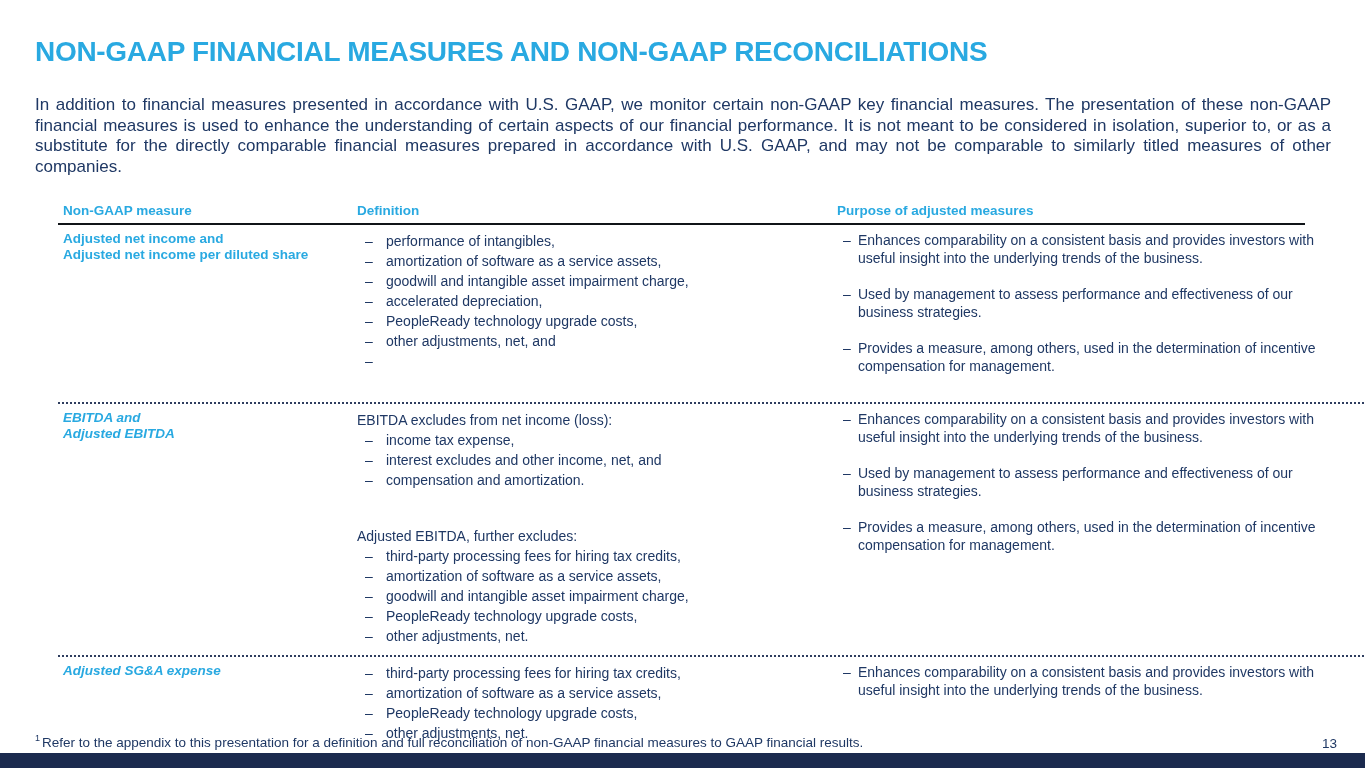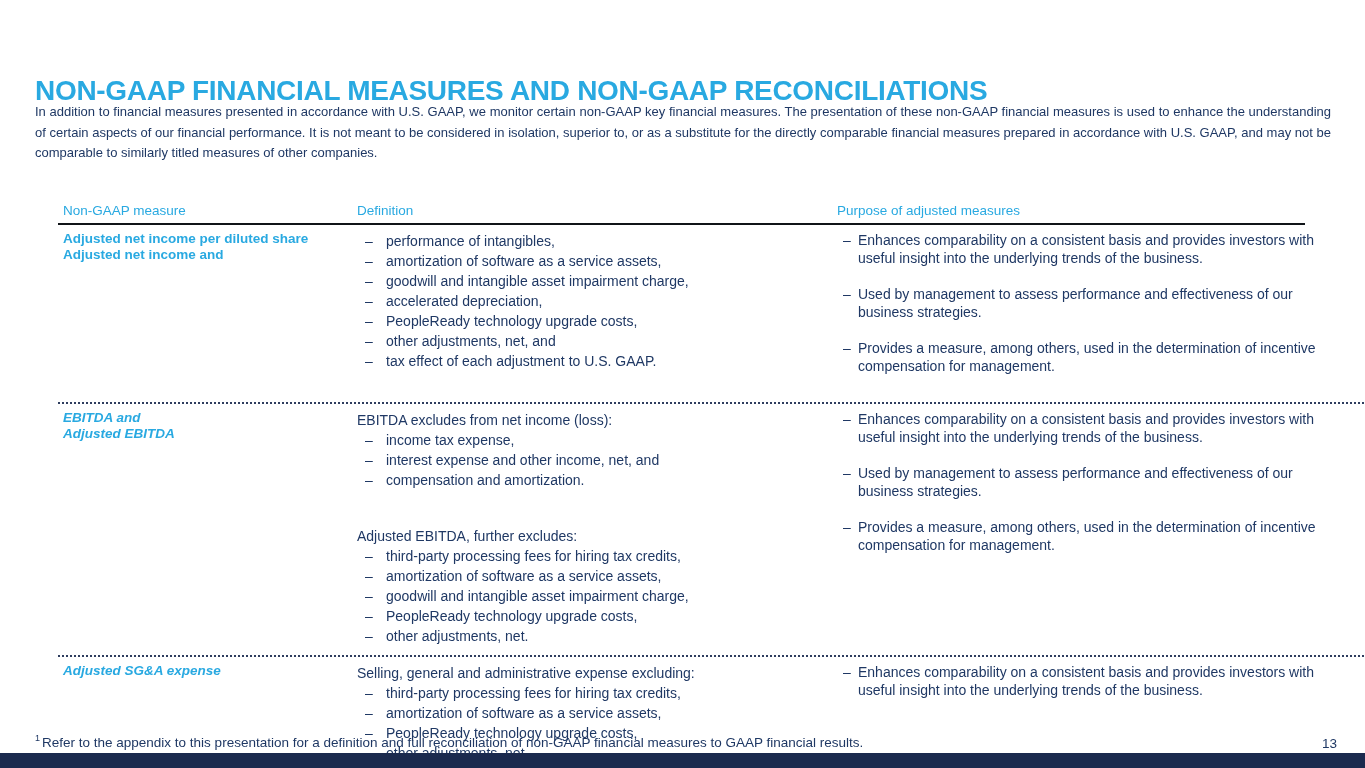--- a/index.html
+++ b/index.html
@@ -13,44 +13,43 @@
   }
   .title {
     position: absolute;
     left: 35px;
     top: 36px;
     font-size: 28px;
     font-weight: bold;
     letter-spacing: -0.3px;
     color: var(--accent);
     white-space: nowrap;
-    margin-top: 39px;
   }
   .intro {
     position: absolute;
     left: 35px;
-    top: 102px;
+    top: 95px;
     width: 1296px;
-    font-size: 13px;
+    font-size: 17px;
     line-height: 20.5px;
     color: var(--navy);
     text-align: justify;
   }
   .table-wrap {
     position: absolute;
     left: 58px;
     top: 203px;
     width: 1306px;
   }
   .thead {
     display: grid;
     grid-template-columns: 299px 480px 470px;
     width: 1247px;
     font-size: 13.5px;
-    font-weight: normal;
+    font-weight: bold;
     color: var(--accent);
     padding-bottom: 5px;
     border-bottom: 2.5px solid #101418;
   }
   .thead .hc1 { padding-left: 5px; }
   .trow {
     display: grid;
     grid-template-columns: 299px 480px 527px;
     padding: 6px 0 9px 0;
   }
@@ -127,22 +126,22 @@
 
   <div class="table-wrap">
     <div class="thead">
       <div class="hc1">Non-GAAP measure</div>
       <div>Definition</div>
       <div>Purpose of adjusted measures</div>
     </div>
     <div>
   <div class="trow dotted">
     <div>
+            <div class="measure-line">Adjusted net income and</div>
             <div class="measure-line">Adjusted net income per diluted share</div>
-            <div class="measure-line">Adjusted net income and</div>
           </div>
     <div>
             <div class="def-block">
               <div class="bullet">
                 <span class="dash">–</span>
                 <span class="btext">performance of intangibles,</span>
               </div>
               <div class="bullet">
                 <span class="dash">–</span>
                 <span class="btext">amortization of software as a service assets,</span>
@@ -158,21 +157,20 @@
               <div class="bullet">
                 <span class="dash">–</span>
                 <span class="btext">PeopleReady technology upgrade costs,</span>
               </div>
               <div class="bullet">
                 <span class="dash">–</span>
                 <span class="btext">other adjustments, net, and</span>
               </div>
               <div class="bullet">
                 <span class="dash">–</span>
-                <span class="btext">tax effect of each adjustment to U.S. GAAP.</span>
               </div>
             </div>
           </div>
     <div>
             <div class="purpose-bullet">
               <span class="dash">–</span>
               <span class="btext">Enhances comparability on a consistent basis and provides investors with useful insight into the underlying trends of the business.</span>
             </div>
             <div class="purpose-bullet">
               <span class="dash">–</span>
@@ -192,21 +190,21 @@
           </div>
     <div>
             <div class="def-block">
               <div class="def-intro">EBITDA excludes from net income (loss):</div>
               <div class="bullet">
                 <span class="dash">–</span>
                 <span class="btext">income tax expense,</span>
               </div>
               <div class="bullet">
                 <span class="dash">–</span>
-                <span class="btext">interest expense and other income, net, and</span>
+                <span class="btext">interest excludes and other income, net, and</span>
               </div>
               <div class="bullet">
                 <span class="dash">–</span>
                 <span class="btext">compensation and amortization.</span>
               </div>
             </div>
             <div class="def-block">
               <div class="def-intro">Adjusted EBITDA, further excludes:</div>
               <div class="bullet">
                 <span class="dash">–</span>
@@ -245,21 +243,20 @@
             </div>
           </div>
   </div>
 
   <div class="trow">
     <div>
             <div class="measure-line italic">Adjusted SG&amp;A expense</div>
           </div>
     <div>
             <div class="def-block">
-              <div class="def-intro">Selling, general and administrative expense excluding:</div>
               <div class="bullet">
                 <span class="dash">–</span>
                 <span class="btext">third-party processing fees for hiring tax credits,</span>
               </div>
               <div class="bullet">
                 <span class="dash">–</span>
                 <span class="btext">amortization of software as a service assets,</span>
               </div>
               <div class="bullet">
                 <span class="dash">–</span>

